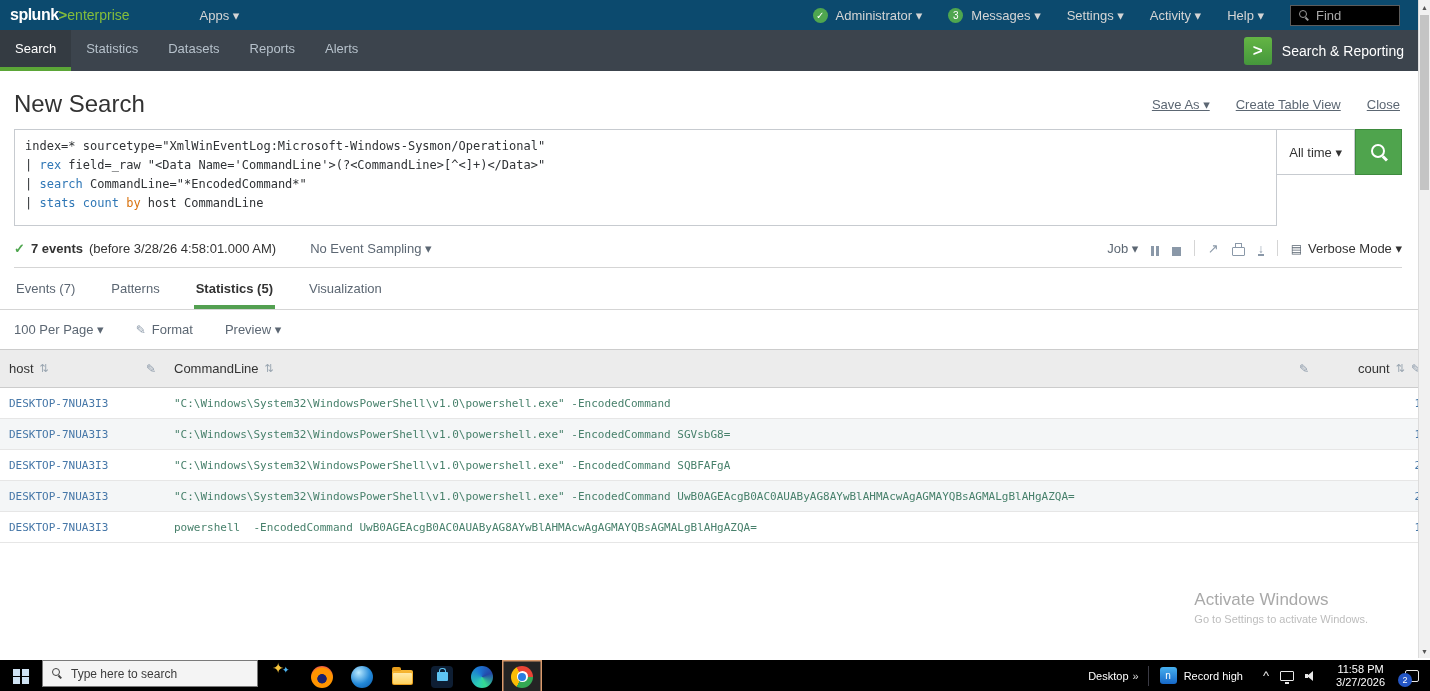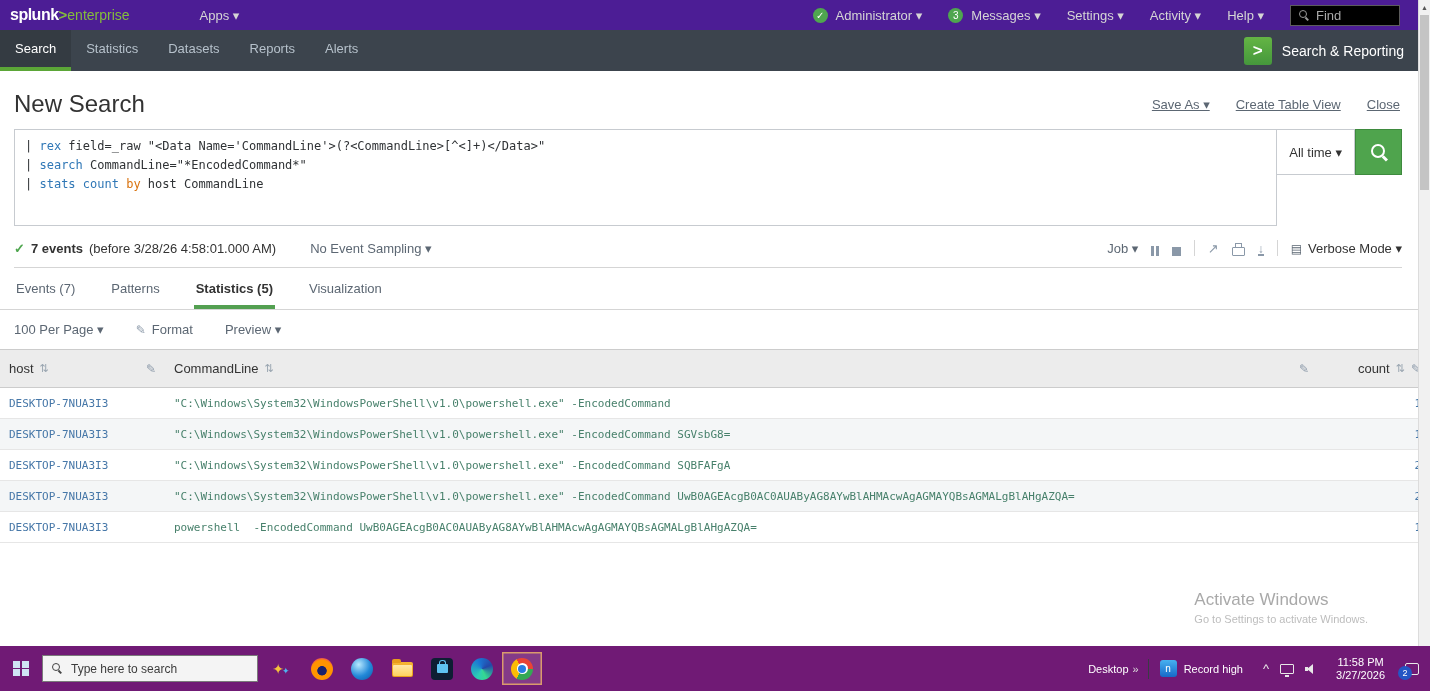--- a/index.html
+++ b/index.html
@@ -1,20 +1,20 @@
 <!DOCTYPE html>
 <html><head>
 <meta charset="utf-8">
 <style>
   *{box-sizing:border-box;margin:0;padding:0;}
   html,body{width:1430px;height:691px;overflow:hidden;}
   body{font-family:"Liberation Sans",sans-serif;background:#fff;position:relative;font-size:13px;color:#333;}
 
   
-  .topbar{height:30px;background:#4c1d95;display:flex;align-items:center;padding:0 14px 0 10px;}
+  .topbar{height:30px;background:#0c4a6e;display:flex;align-items:center;padding:0 14px 0 10px;}
   .logo{display:flex;align-items:baseline;margin-right:70px;cursor:pointer;}
   .lg-s{color:#fff;font-weight:bold;font-size:16px;letter-spacing:-0.5px;}
   .lg-g{color:#84bd3b;font-weight:bold;font-size:15px;}
   .lg-e{color:#84bd3b;font-size:14px;}
   .tb-item{font-size:13px;color:#d5d5d5;cursor:pointer;white-space:nowrap;}
   .tb-right{margin-left:auto;display:flex;align-items:center;gap:8px;margin-right:16px;}
   .circle{width:15px;height:15px;border-radius:50%;background:#4fa64f;color:#fff;font-size:10px;display:flex;align-items:center;justify-content:center;flex:none;}
   .gap18{width:10px;}
   .find-box{display:flex;align-items:center;gap:6px;border:1px solid #5c5c5c;background:#000;height:21px;padding:0 8px;width:110px;color:#aaa;cursor:text;}
 
@@ -90,21 +90,21 @@
   td.c-host{color:#4677a8;cursor:pointer;}
   td.c-cmd{color:#47806b;cursor:pointer;}
   td.c-count{color:#4677a8;text-align:right;cursor:pointer;}
 
   
   .watermark{position:absolute;right:62px;top:590px;color:#adadad;}
   .watermark .l1{font-size:17px;color:#a9a9a9;}
   .watermark .l2{font-size:11px;color:#bdbdbd;margin-top:3px;}
 
   
-  .taskbar{position:absolute;left:0;right:0;bottom:0;height:45px;background:#701a75;display:flex;align-items:center;color:#fff;z-index:60;}
+  .taskbar{position:absolute;left:0;right:0;bottom:0;height:31px;background:#000000;display:flex;color:#fff;z-index:60;}
   .tb-start{width:42px;height:33px;display:flex;align-items:center;justify-content:center;cursor:pointer;}
   .win-logo{display:grid;grid-template-columns:7px 7px;grid-template-rows:7px 7px;gap:1.5px;}
   .win-logo i{background:#cfe3f3;display:block;}
   .tb-searchbox{width:216px;height:27px;background:#f4f4f4;border:1px solid #7a7a7a;display:flex;align-items:center;gap:8px;padding:0 9px;color:#3c3c3c;font-size:12px;cursor:text;}
   .tb-searchbox .maglass{color:#444;}
   .sparkles{width:44px;text-align:center;font-size:14px;color:#f5c33b;letter-spacing:-2px;}
   .sparkles .blue{color:#4db4f0;font-size:9px;}
   .tb-icons{display:flex;}
   .tb-slot{width:40px;height:33px;display:flex;align-items:center;justify-content:center;cursor:pointer;}
   .tb-slot.active{background:rgba(255,255,255,0.14);box-shadow:inset 0 0 0 1.5px #d99a6c;}
@@ -192,20 +192,21 @@
   <div class="page-title">New Search</div>
   <div class="page-actions">
     <span>Save As ▾</span>
     <span>Create Table View</span>
     <span>Close</span>
   </div>
 </div>
 
 <div class="search-row">
   <div class="query-box" id="query-box">
+      <div class="qline"><span class="seg-d">index=* sourcetype="XmlWinEventLog:Microsoft-Windows-Sysmon/Operational"</span></div>
       <div class="qline"><span class="seg-d">| </span><span class="seg-c">rex</span><span class="seg-d"> field=_raw "&lt;Data Name='CommandLine'&gt;(?&lt;CommandLine&gt;[^&lt;]+)&lt;/Data&gt;"</span></div>
       <div class="qline"><span class="seg-d">| </span><span class="seg-c">search</span><span class="seg-d"> CommandLine="*EncodedCommand*"</span></div>
       <div class="qline"><span class="seg-d">| </span><span class="seg-c">stats</span><span class="seg-d"> </span><span class="seg-c">count</span><span class="seg-d"> </span><span class="seg-k">by</span><span class="seg-d"> host CommandLine</span></div>
     </div>
   <div class="time-btn">All time ▾</div>
   <div class="search-btn">
     <span class="maglass big"></span>
   </div>
 </div>
 

